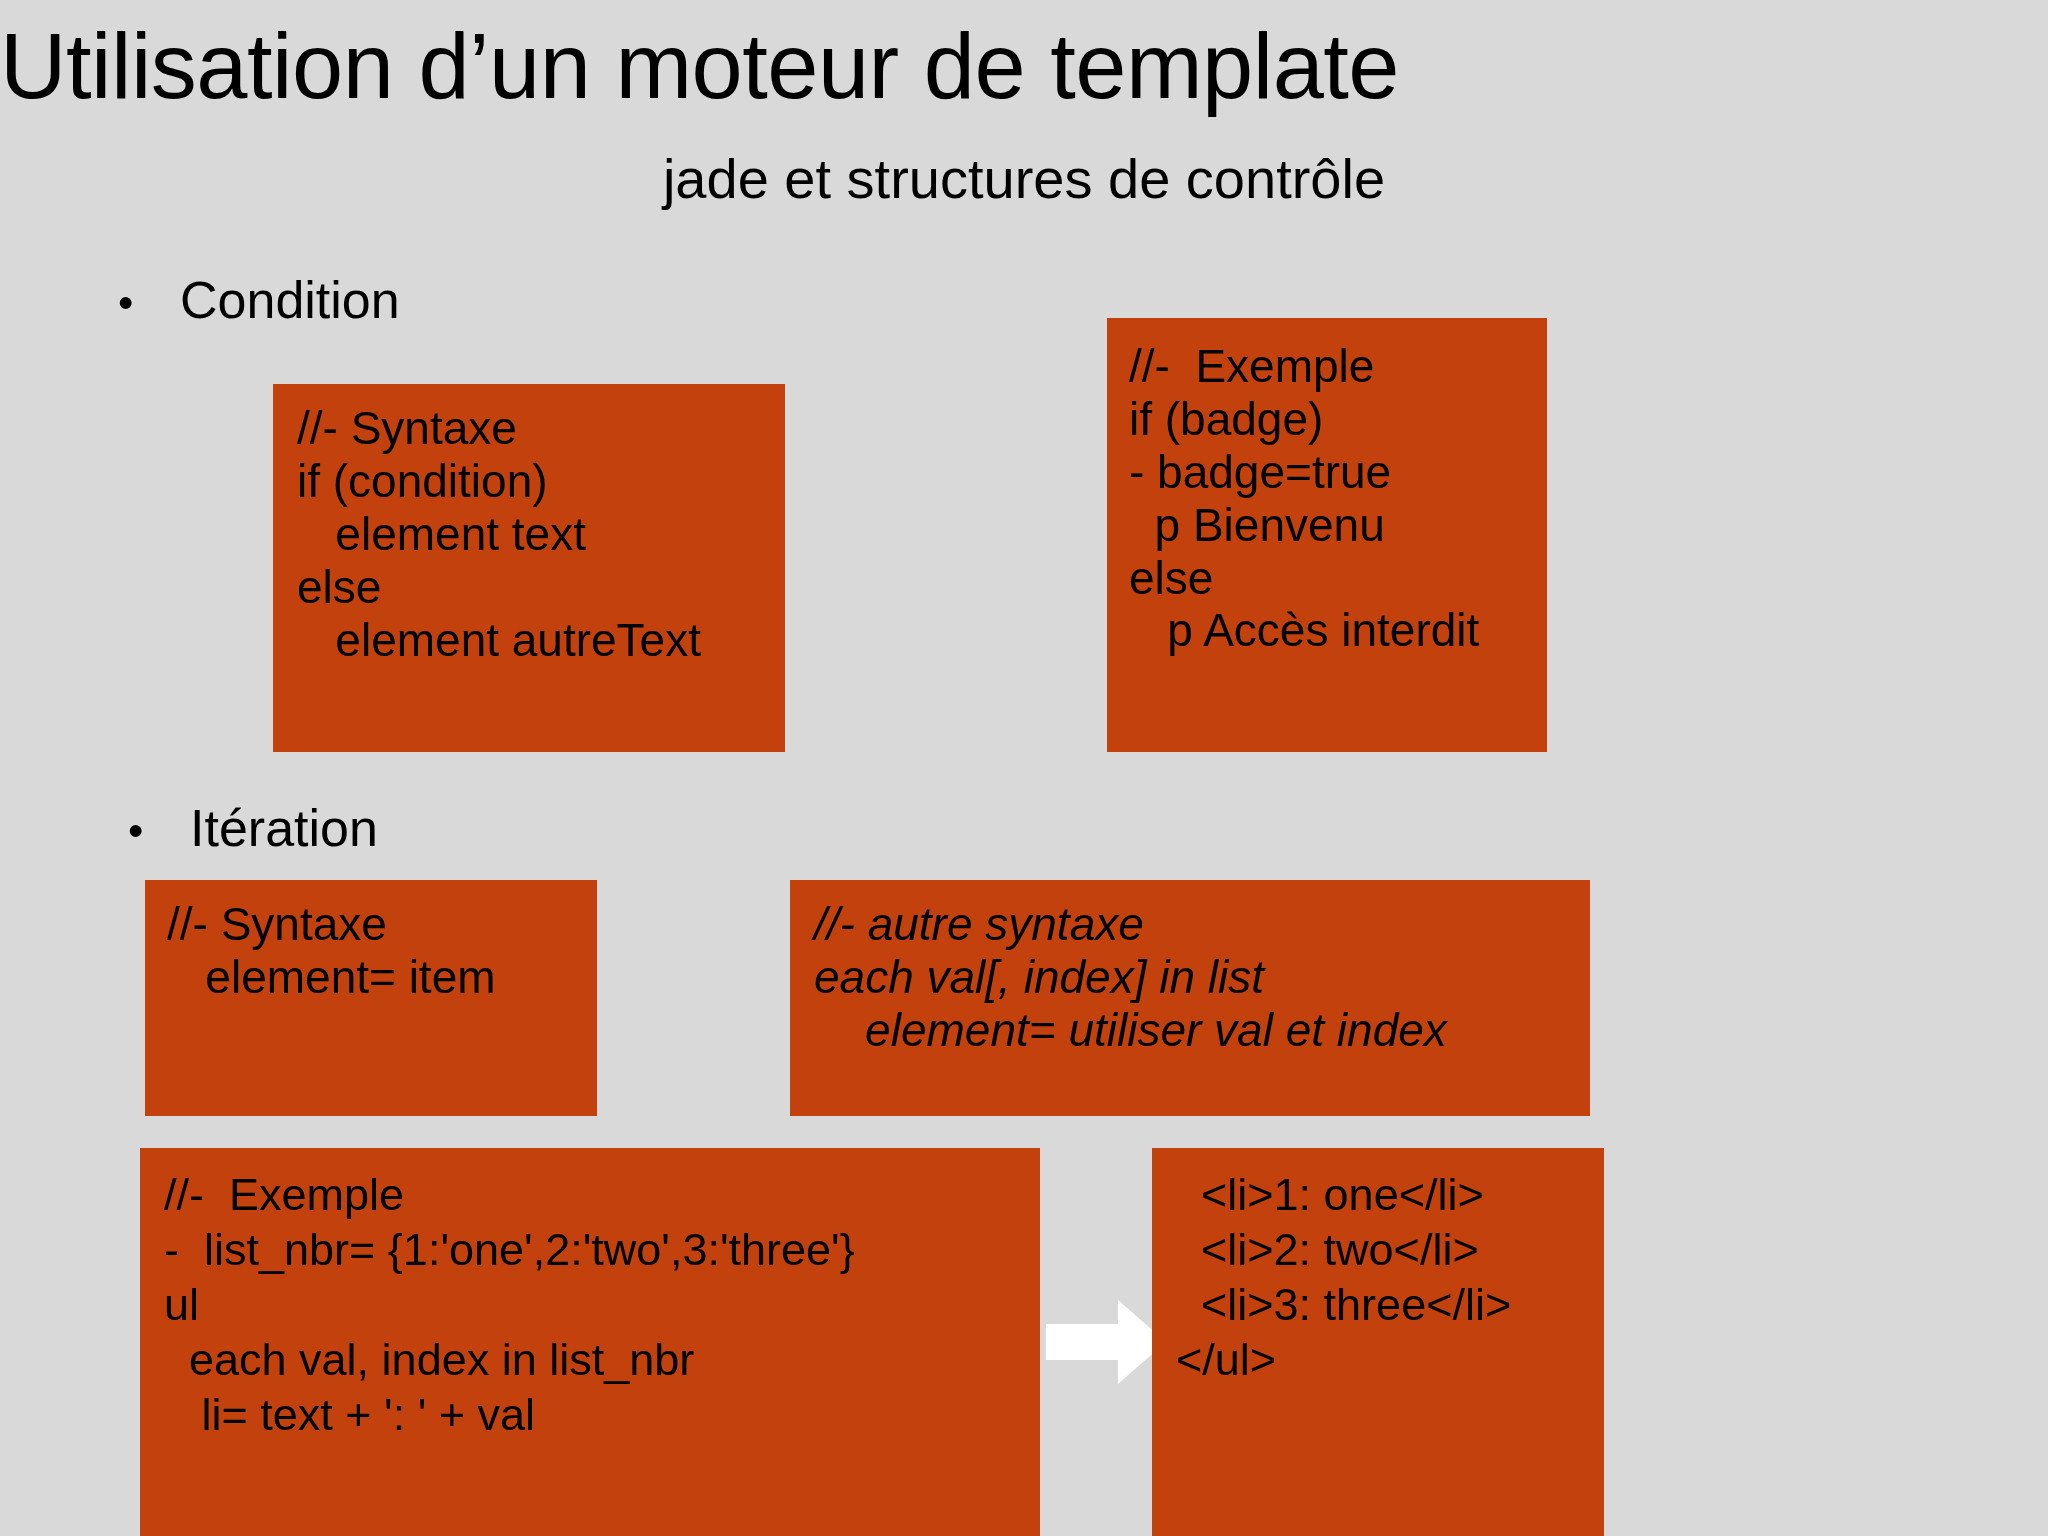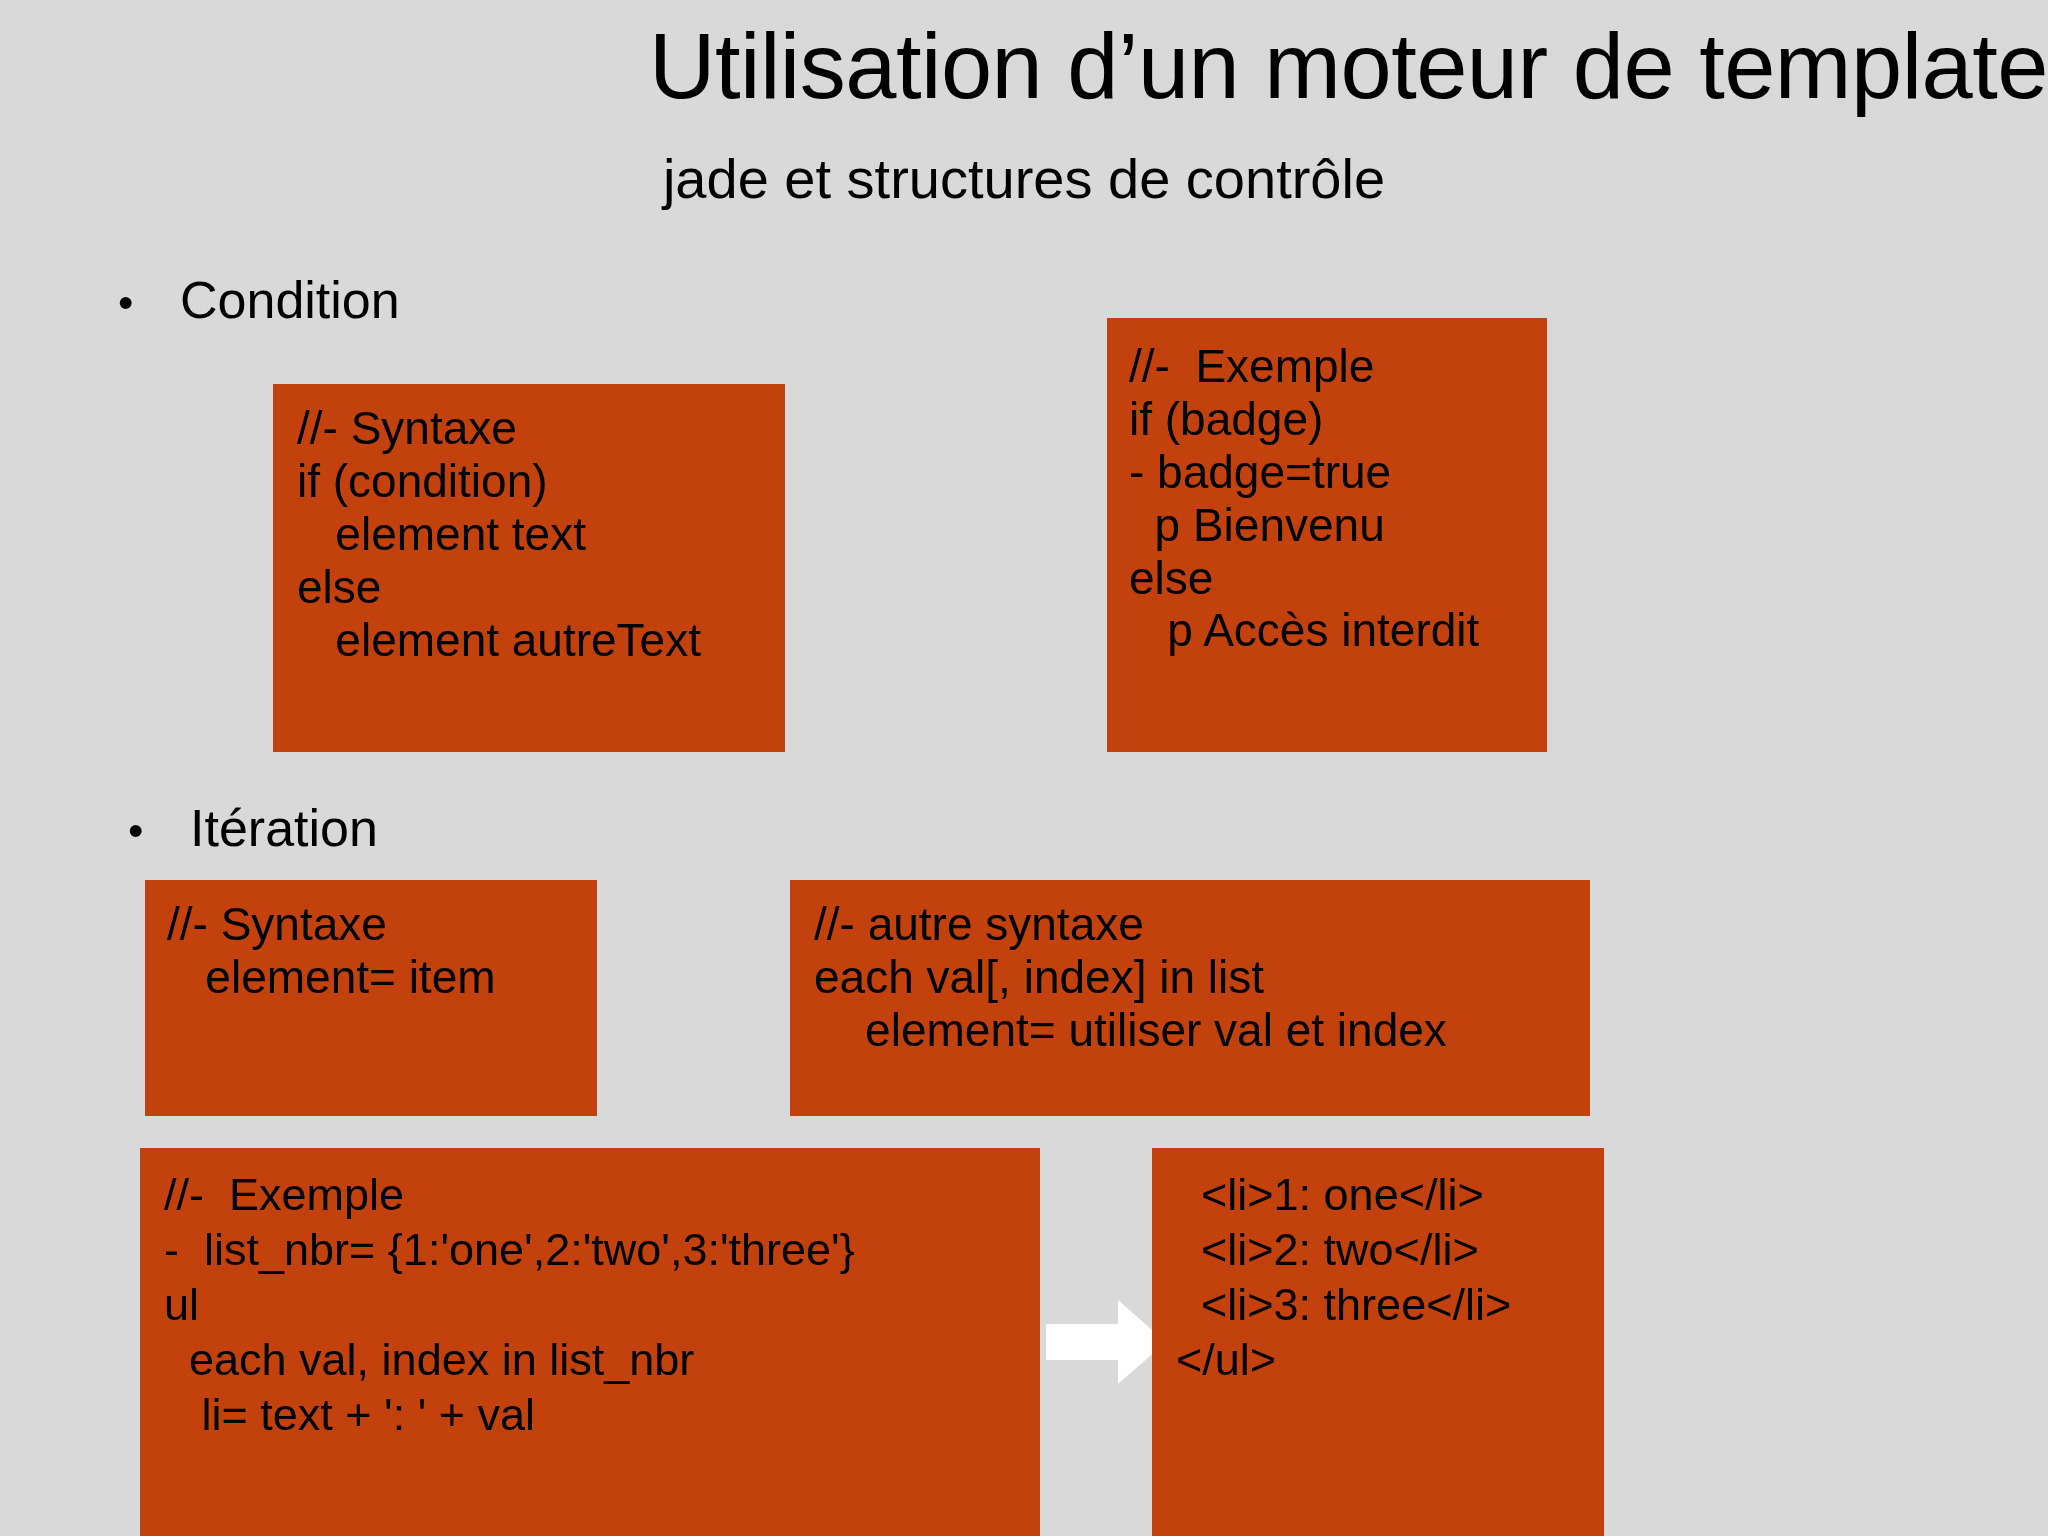--- a/index.html
+++ b/index.html
@@ -20,21 +20,21 @@
     width: 2048px;
     height: 1536px;
   }
 
   
   .title {
     position: absolute;
     left: 0;
     top: 18px;
     width: 2048px;
-    text-align: right;
+    text-align: left;
     font-size: 92px;
     line-height: 1.05;
     font-weight: 400;
     letter-spacing: -0.5px;
     white-space: nowrap;
   }
   .subtitle {
     position: absolute;
     left: 0;
     top: 150px;
@@ -88,20 +88,21 @@
     left: 1107px; top: 318px; width: 440px; height: 434px;
     padding: 22px 0 0 22px;
   }
   #box-iter-syntax {
     left: 145px; top: 880px; width: 452px; height: 236px;
     padding: 18px 0 0 22px;
   }
   #box-iter-autre {
     left: 790px; top: 880px; width: 800px; height: 236px;
     padding: 18px 0 0 24px;
+    font-style: italic;
   }
   #box-iter-exemple {
     left: 140px; top: 1148px; width: 900px; height: 388px;
     padding: 20px 0 0 24px;
   }
   #box-iter-output {
     left: 1152px; top: 1148px; width: 452px; height: 388px;
     padding: 20px 0 0 24px;
   }
   #box-iter-exemple .line { font-size: 45px; line-height: 1.22; }

